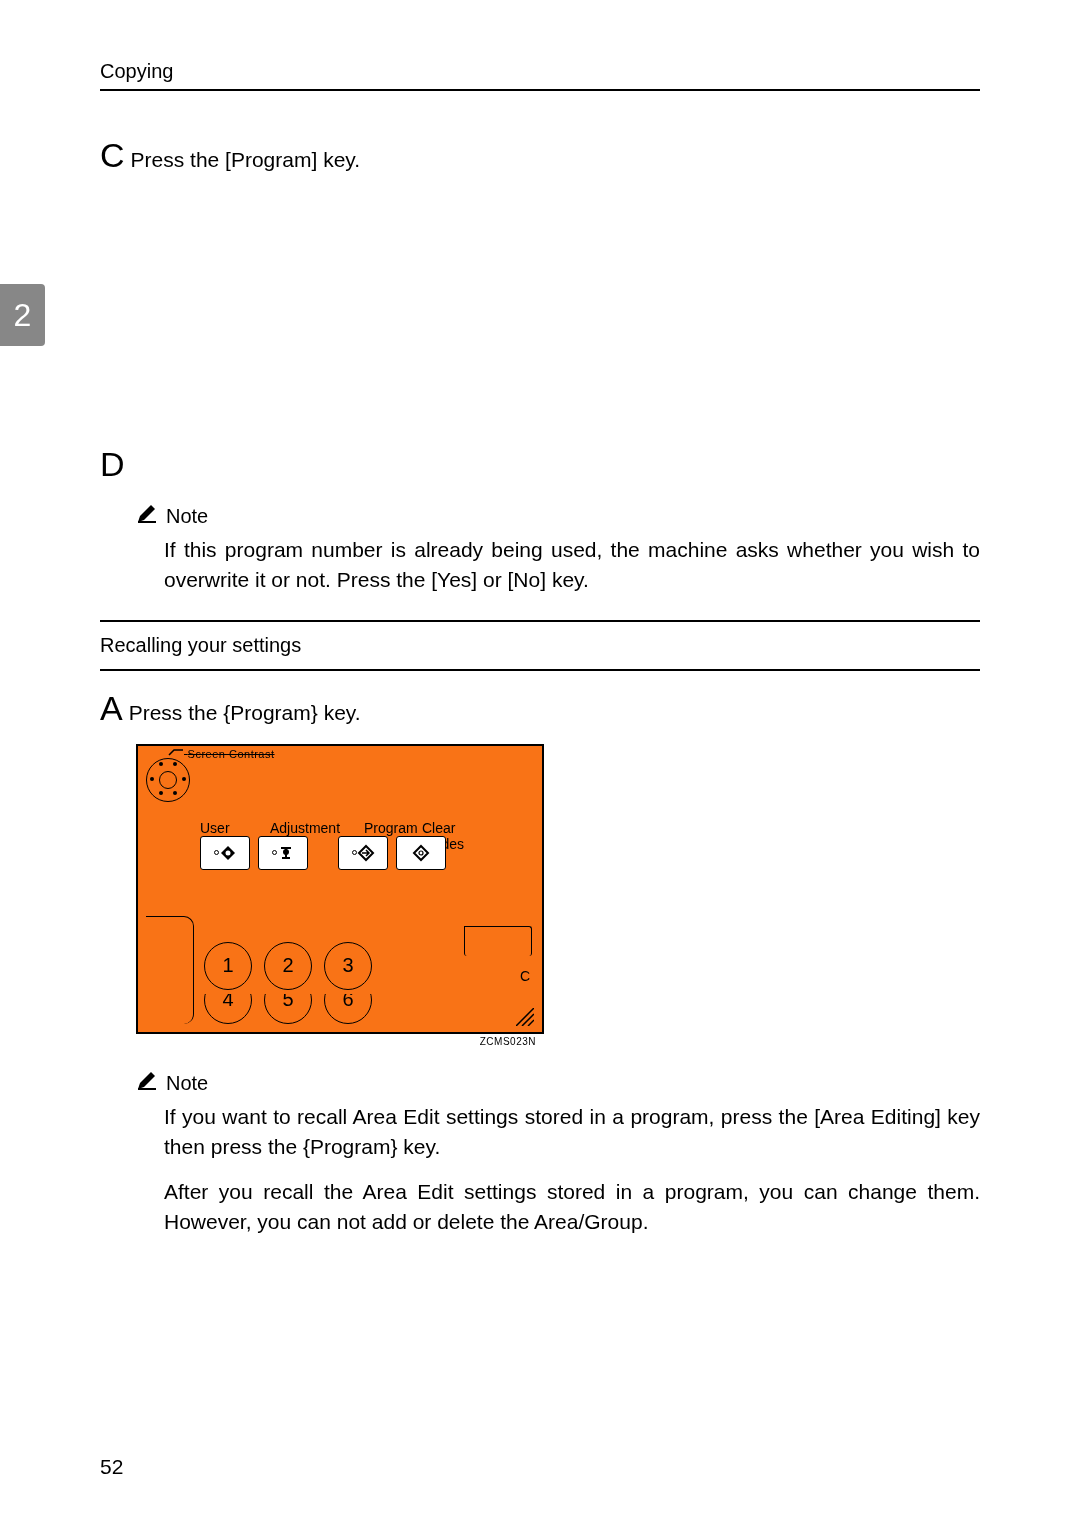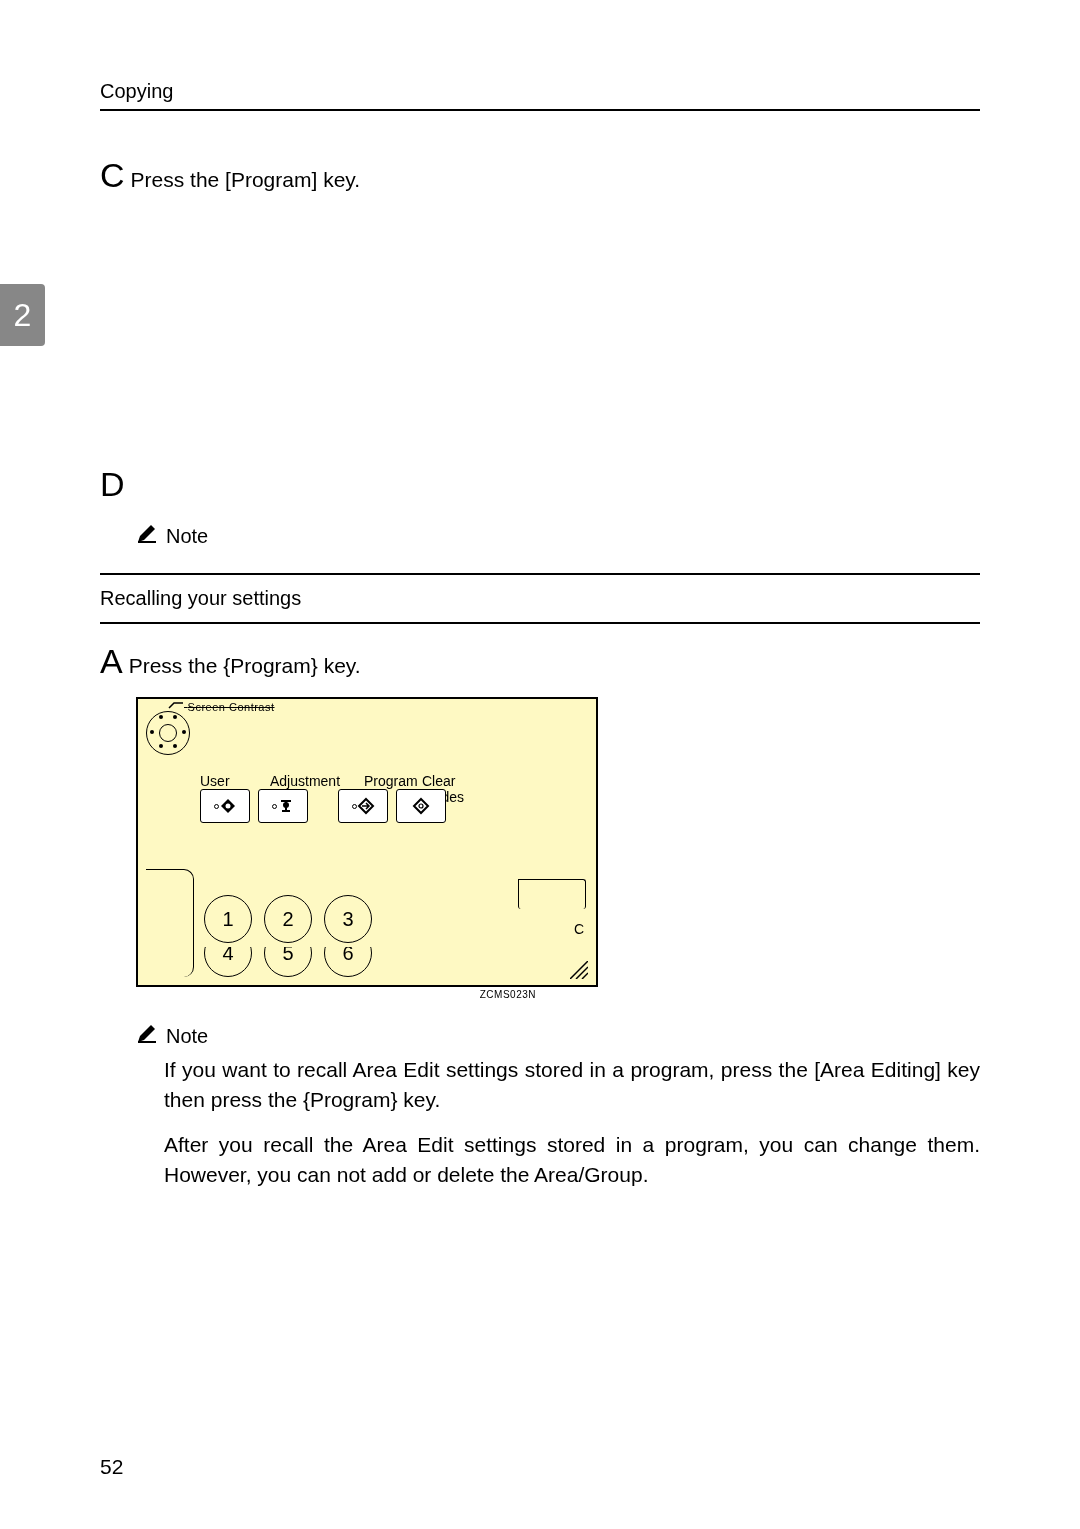--- a/index.html
+++ b/index.html
@@ -9,21 +9,21 @@
     }
     body {
       width: 1080px;
       height: 1529px;
       background: #fff;
       font-family: Arial, Helvetica, sans-serif;
       position: relative;
       color: #000;
     }
     .page {
-      padding: 80px 100px 50px 100px;
+      padding: 60px 100px 50px 100px;
       position: relative;
       height: 100%;
     }
     .header-line {
       border-bottom: 2px solid #000;
       padding-bottom: 6px;
       margin-bottom: 45px;
       font-size: 20px;
     }
     .step-row {
@@ -108,24 +108,24 @@
       border-bottom-right-radius: 4px;
     }
     
     .panel-figure {
       margin-left: 36px;
       margin-bottom: 24px;
       position: relative;
     }
     .panel-box {
       border: 2px solid #000;
-      width: 462px;
+      width: 408px;
       height: 290px;
       position: relative;
-      background: #fef9c3;
+      background: #f97316;
       overflow: hidden;
     }
     .dial-wrap {
       position: absolute;
       top: 4px;
       left: 8px;
       width: 50px;
       height: 60px;
     }
     .dial-outer {
@@ -302,20 +302,21 @@
   <div class="note-block">
     <div class="note-label">
       <span class="note-icon">
         <svg width="22" height="20" viewBox="0 0 22 20">
           <path d="M2 18 L4 12 L15 1 L19 5 L8 16 L2 18 Z" fill="#000"></path>
           <line x1="2" y1="18" x2="20" y2="18" stroke="#000" stroke-width="2"></line>
         </svg>
       </span>
       <span>Note</span>
     </div>
+    <div class="note-text">If this program number is already being used, the machine asks whether you wish to overwrite it or not. Press the  [Yes] or [No] key.</div>
   </div>
 
   <div class="recalling-wrap">
     <div class="subheading">Recalling your settings</div>
   </div>
 
   <div class="step-row section-a">
     <span class="step-letter">A</span>
     <span class="step-text">
       <span>Press the </span><span>{Program}</span><span> key.</span>

